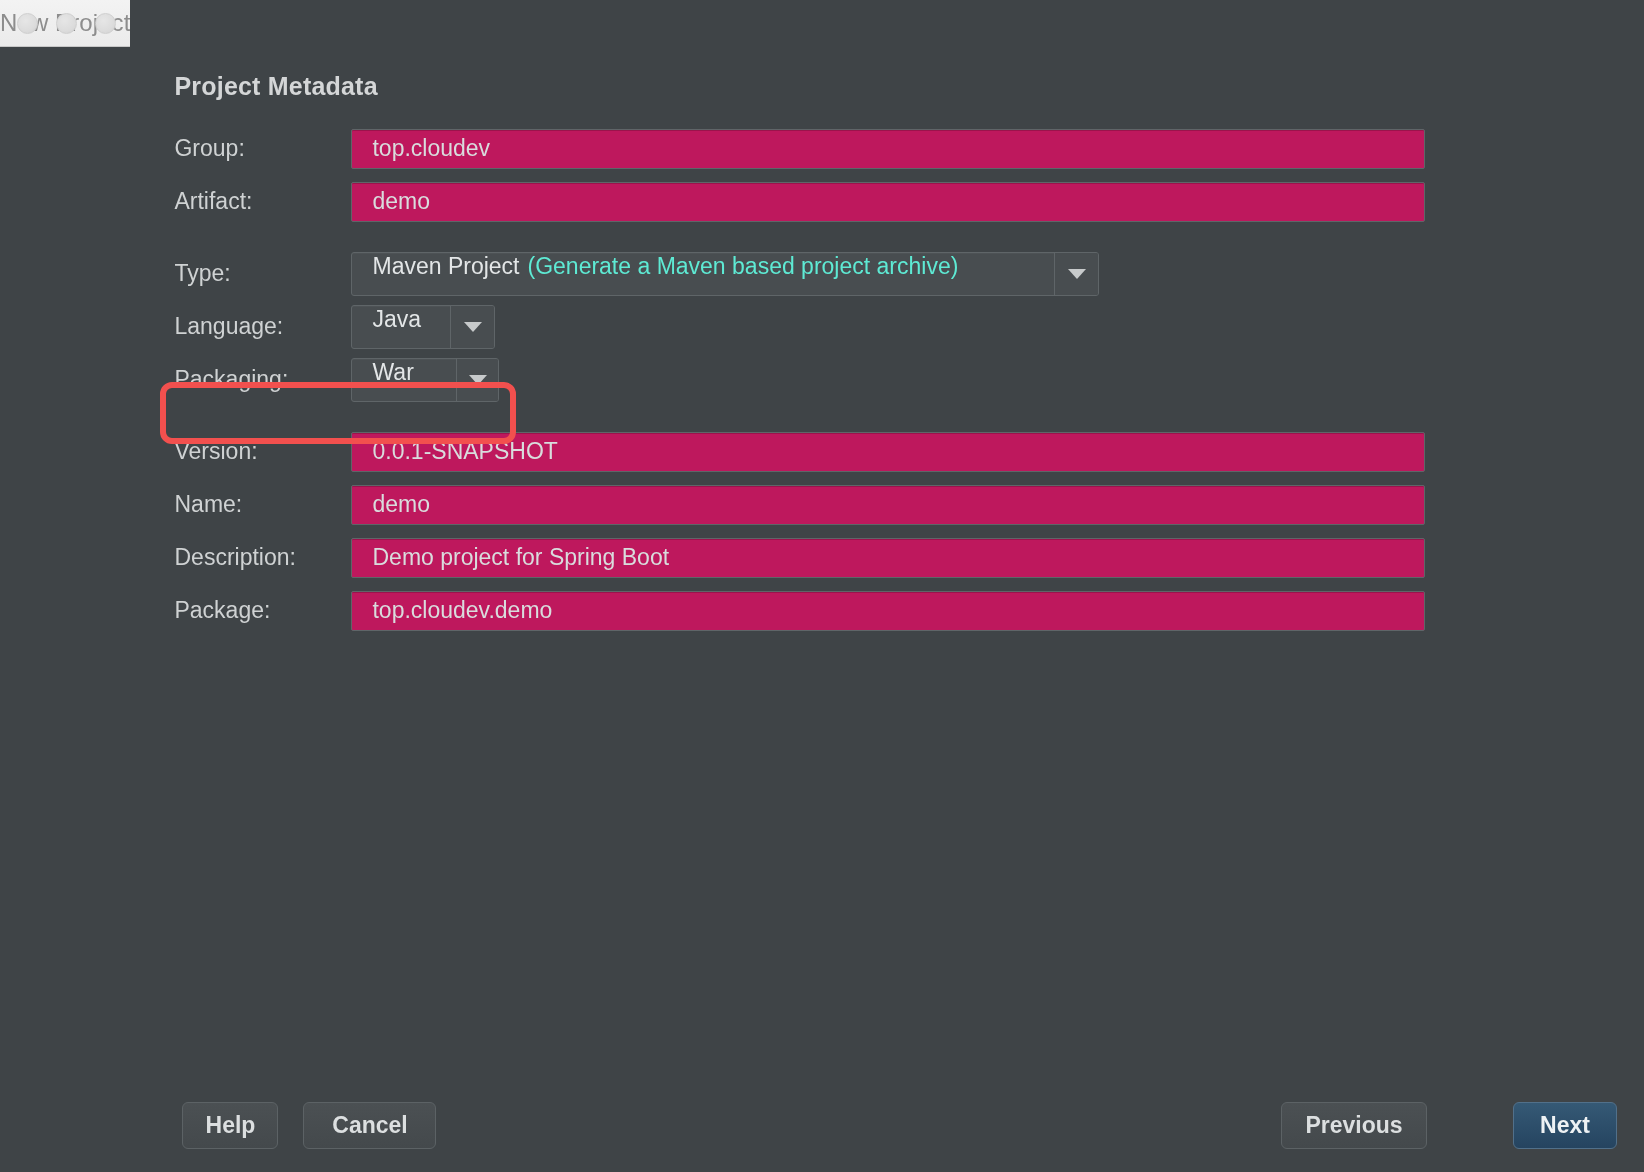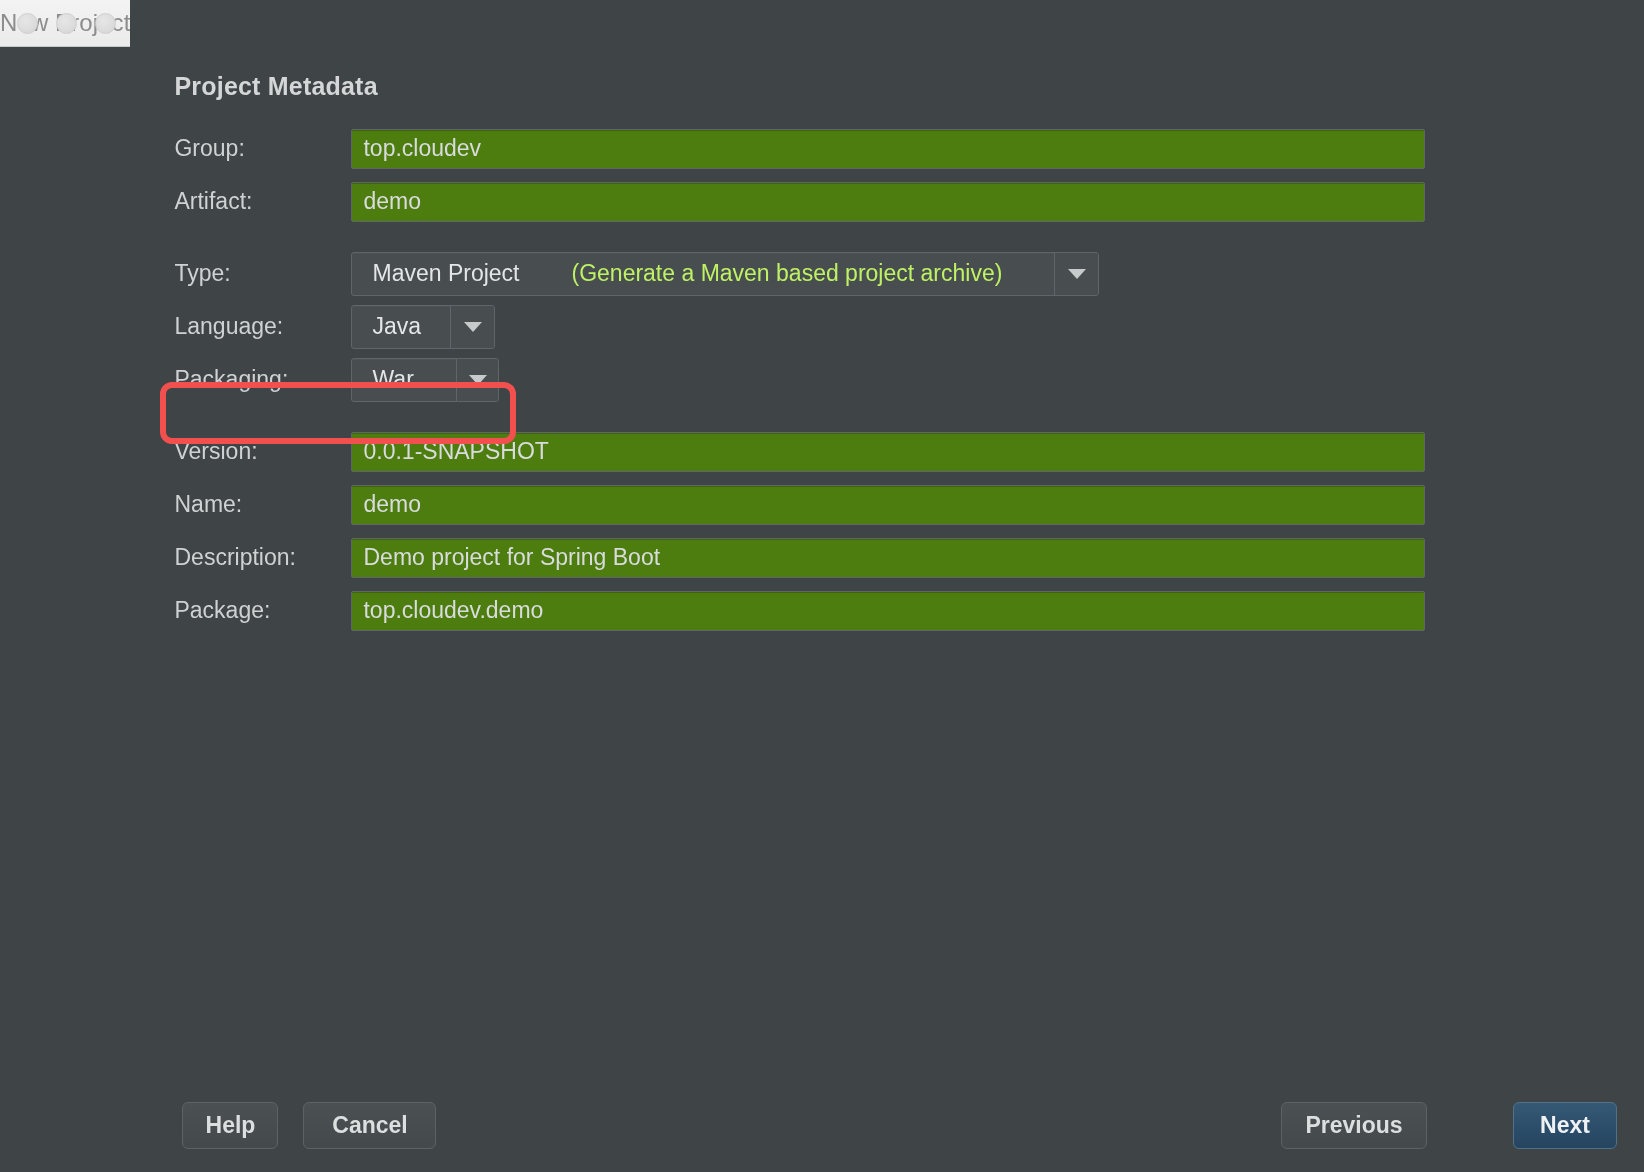--- a/index.html
+++ b/index.html
@@ -104,56 +104,55 @@
 
   .fieldwrap {
     position: absolute;
     left: 221px;
   }
 
   
   .textfield {
     width: 1074px;
     height: 40px;
-    background: #4d7c0f;
+    background: #be185d;
     border: 1px solid #5f6568;
     border-radius: 2px;
     box-sizing: border-box;
     display: flex;
     align-items: center;
-    padding-left: 11px;
+    padding-left: 20px;
     font-size: 23px;
     color: #d9dcdd;
     box-shadow: inset 0 1px 0 rgba(0,0,0,0.18);
     white-space: nowrap;
     overflow: hidden;
   }
 
   
   .combo {
     height: 44px;
     background: #484d50;
     border: 1px solid #5f6568;
     border-radius: 3px;
     box-sizing: border-box;
     display: inline-flex;
     align-items: stretch;
     box-shadow: inset 0 1px 0 rgba(255,255,255,0.03);
   }
   .combo .combo-value {
     display: flex;
-    align-items: center;
+    align-items: flex-start;
     padding: 0 14px 0 20px;
     font-size: 23px;
     color: #e3e6e7;
     white-space: nowrap;
-    gap: 44px;
   }
   .combo .combo-value .muted {
-    color: #bef264;
+    color: #5eead4;
     margin-left: 8px;
   }
   .combo .combo-arrow {
     width: 43px;
     border-left: 1px solid #5f6568;
     display: flex;
     align-items: center;
     justify-content: center;
     background: #484d50;
     border-radius: 0 2px 2px 0;

